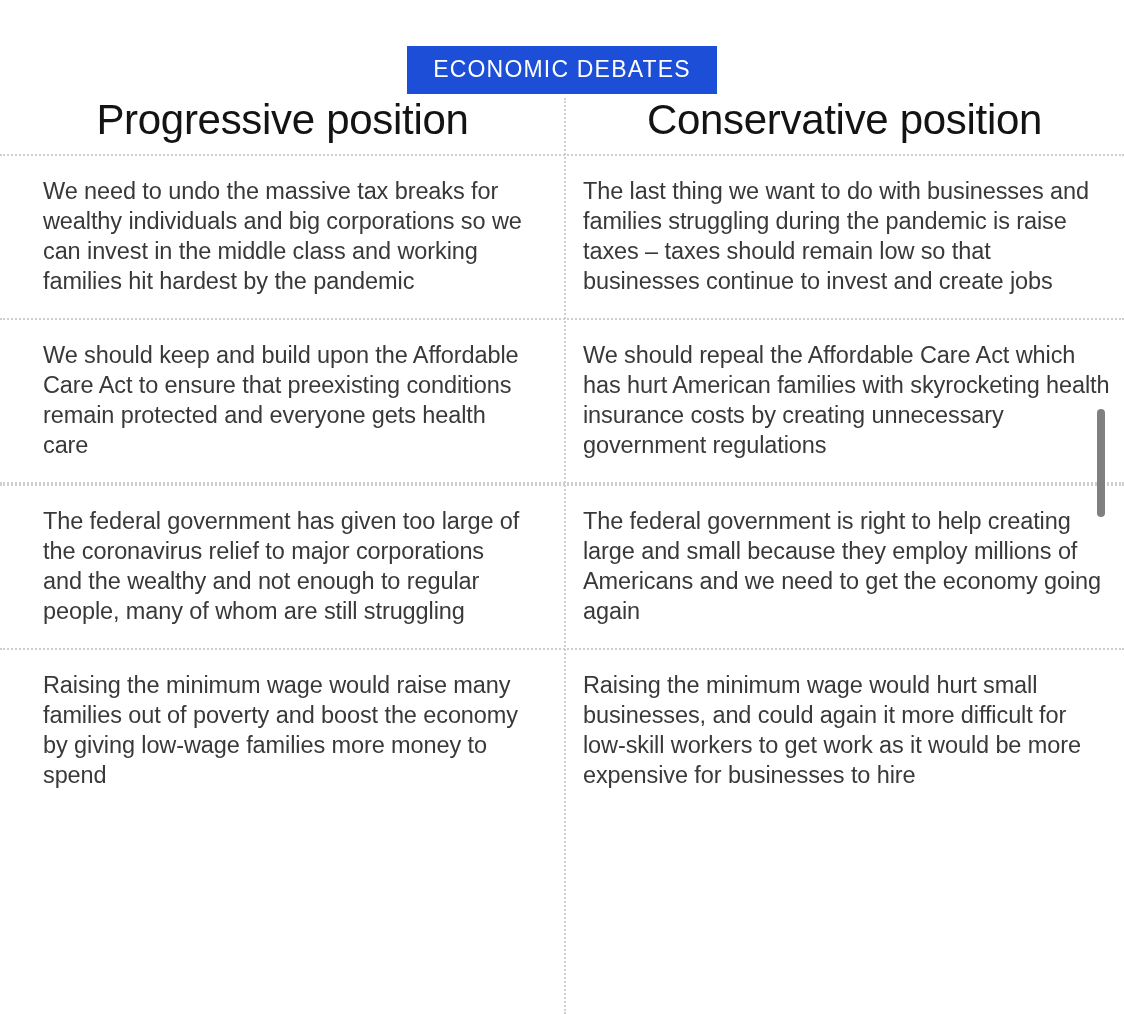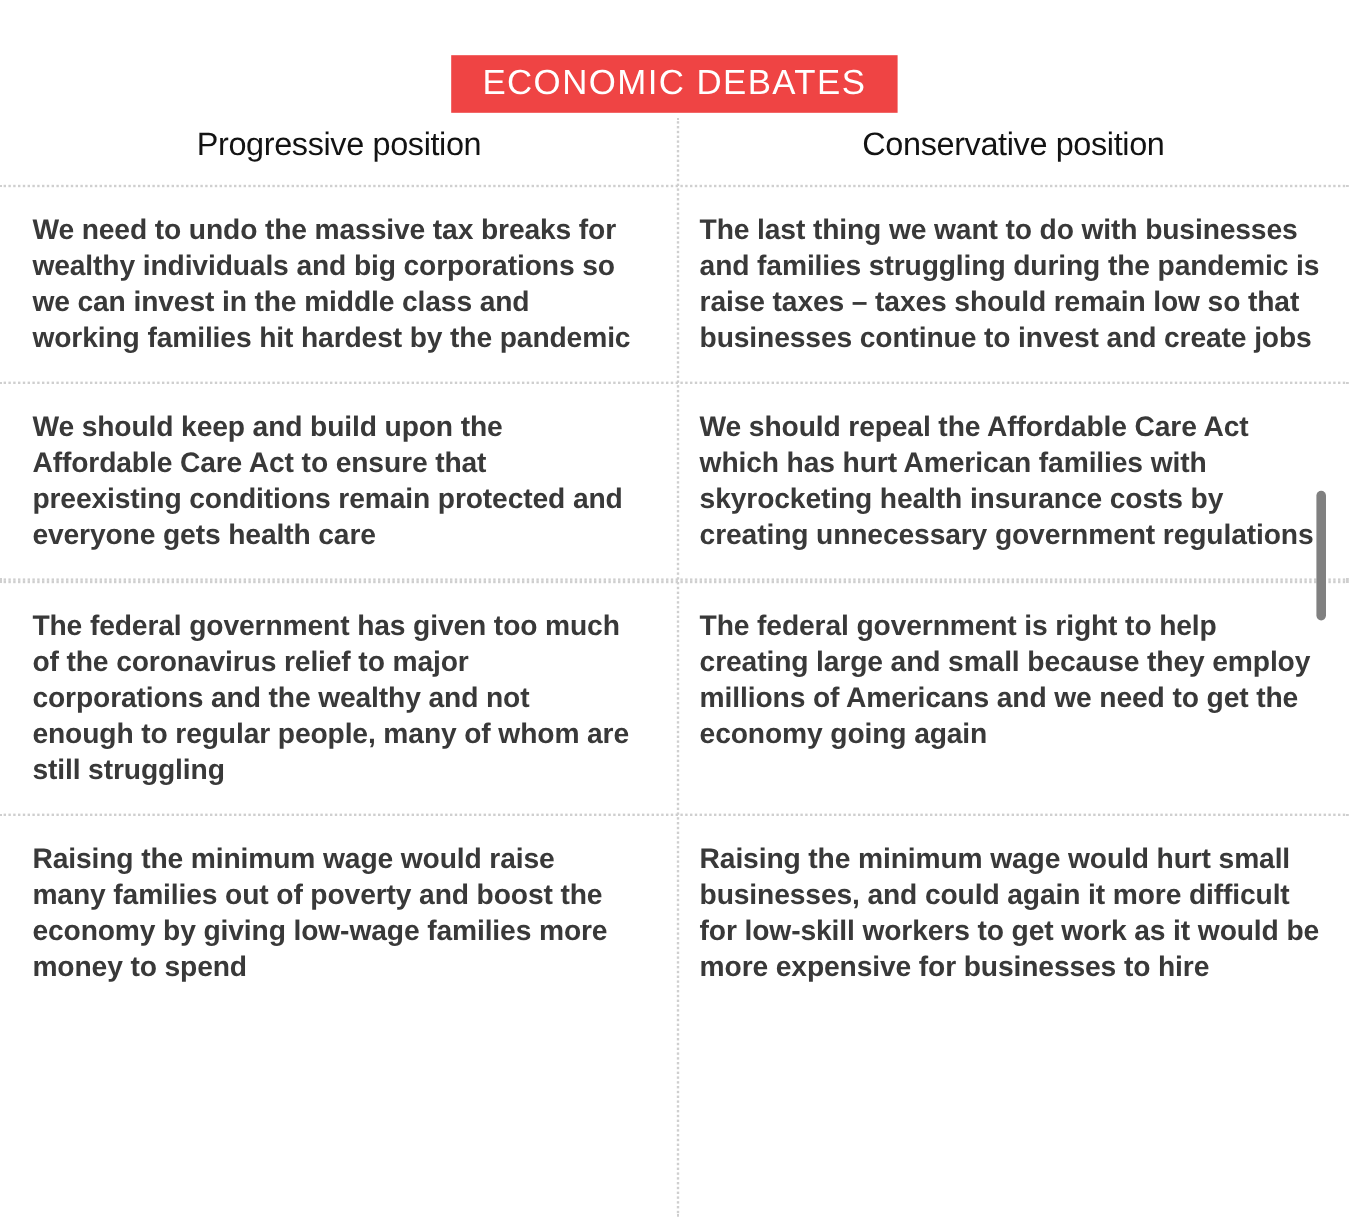--- a/index.html
+++ b/index.html
@@ -20,23 +20,23 @@
   
   .banner-wrap {
     position: absolute;
     left: 0;
     top: 46px;
     width: 1124px;
     text-align: center;
   }
   .banner {
     display: inline-block;
-    background: #ef4444;
+    background: #1d4ed8;
     color: #ffffff;
-    font-size: 29px;
+    font-size: 23px;
     letter-spacing: 1.2px;
     padding: 6px 26px 8px 26px;
     line-height: 34px;
     font-weight: 400;
     white-space: nowrap;
   }
 
   
   .table {
     position: absolute;
@@ -45,21 +45,21 @@
     width: 1124px;
   }
   .head-row {
     display: flex;
     height: 56px;
     align-items: flex-start;
   }
   .head-cell {
     flex: 0 0 auto;
     text-align: center;
-    font-size: 27px;
+    font-size: 42px;
     line-height: 44px;
     color: #131313;
     font-weight: 400;
     letter-spacing: -0.3px;
   }
   .head-cell.left  { width: 565px; }
   .head-cell.right { width: 559px; }
 
   .hdivider {
     height: 0;
@@ -73,27 +73,25 @@
   }
   .cell {
     box-sizing: border-box;
     font-size: 23.5px;
     line-height: 30px;
     color: #393939;
     letter-spacing: -0.1px;
   }
   .cell.left {
     width: 565px;
-    padding: 20px 36px 22px 27px;
-    font-weight: bold;
+    padding: 20px 36px 22px 43px;
   }
   .cell.right {
     width: 559px;
     padding: 20px 14px 22px 18px;
-    font-weight: bold;
   }
 
   
   .vdivider {
     position: absolute;
     left: 564px;
     top: 98px;
     width: 0;
     height: 916px;
     border-left: 2px dotted #cfcfcf;
@@ -143,21 +141,21 @@
     <div class="cell left">We should keep and build upon the Affordable Care Act to ensure that preexisting conditions remain protected and everyone gets health care</div>
     <div class="cell right">We should repeal the Affordable Care Act which has hurt American families with skyrocketing health insurance costs by creating unnecessary government regulations</div>
   </div>
   <div class="hdivider"></div>
 
   <div class="row">
   </div>
   <div class="hdivider"></div>
 
   <div class="row">
-    <div class="cell left">The federal government has given too much of the coronavirus relief to major corporations and the wealthy and not enough to regular people, many of whom are still struggling</div>
+    <div class="cell left">The federal government has given too large of the coronavirus relief to major corporations and the wealthy and not enough to regular people, many of whom are still struggling</div>
     <div class="cell right">The federal government is right to help creating large and small because they employ millions of Americans and we need to get the economy going again</div>
   </div>
   <div class="hdivider"></div>
 
   <div class="row">
     <div class="cell left">Raising the minimum wage would raise many families out of poverty and boost the economy by giving low-wage families more money to spend</div>
     <div class="cell right">Raising the minimum wage would hurt small businesses, and could again it more difficult for low-skill workers to get work as it would be more expensive for businesses to hire</div>
   </div>
 
 </div>

